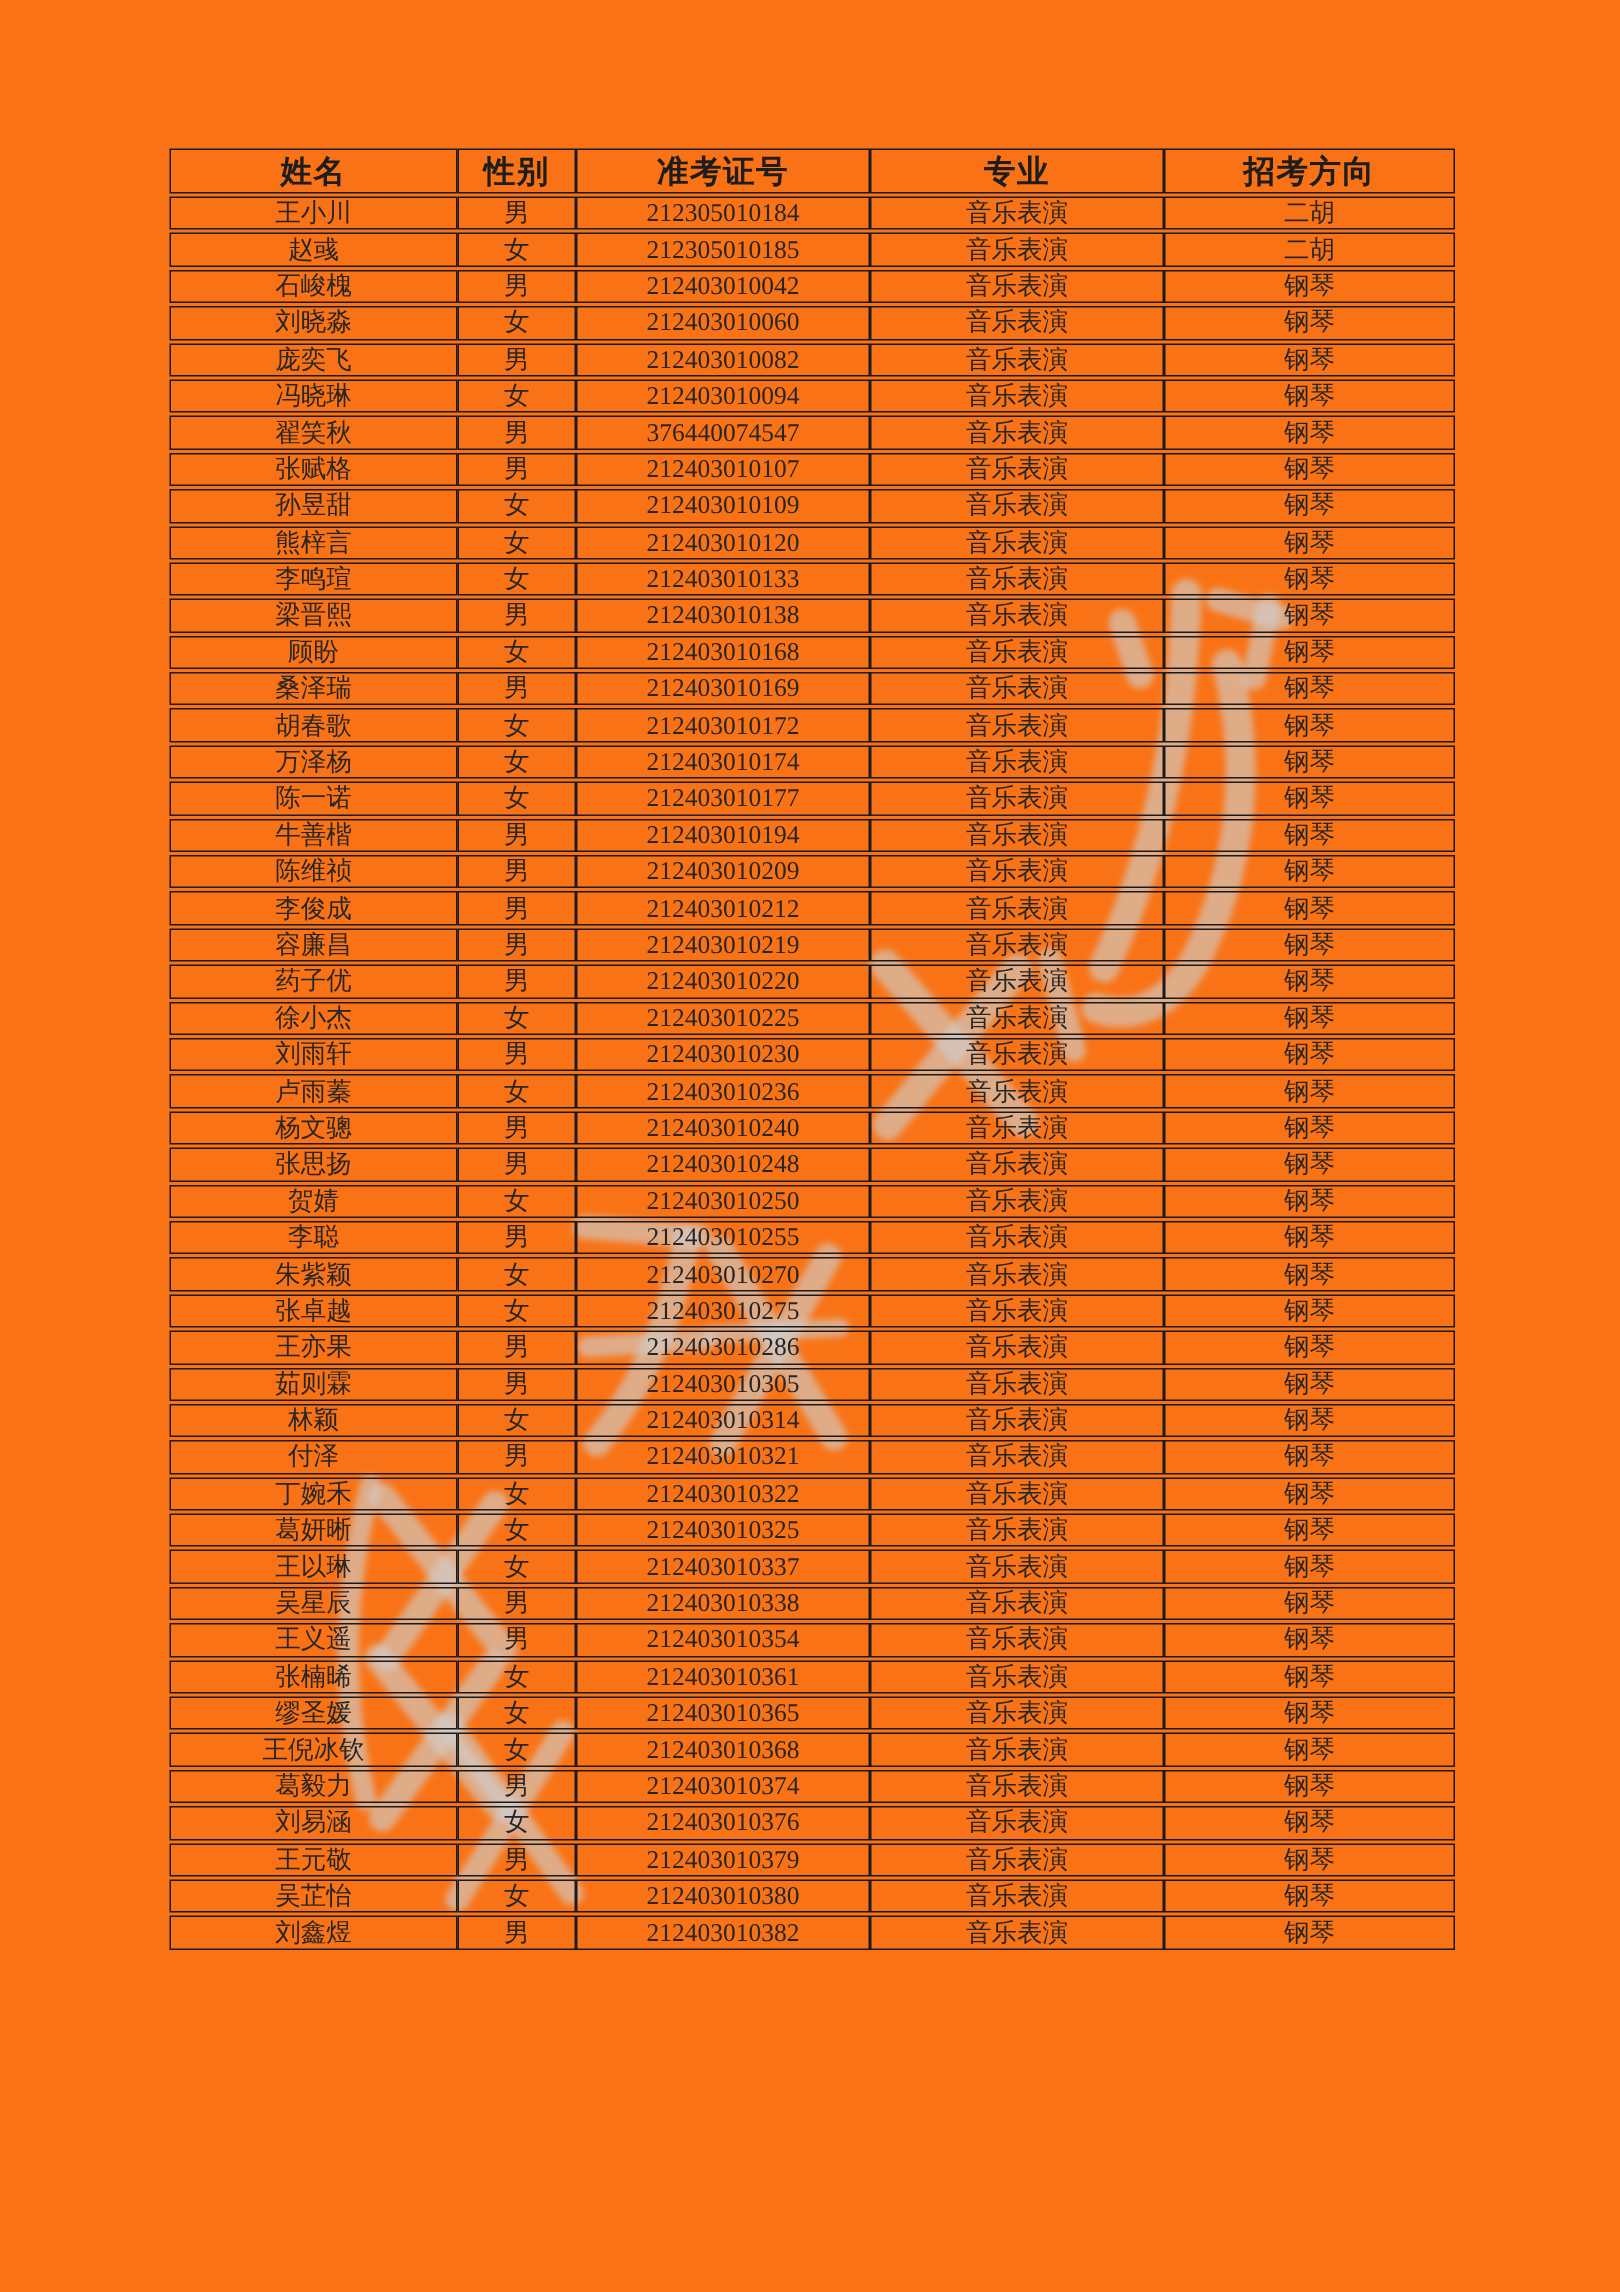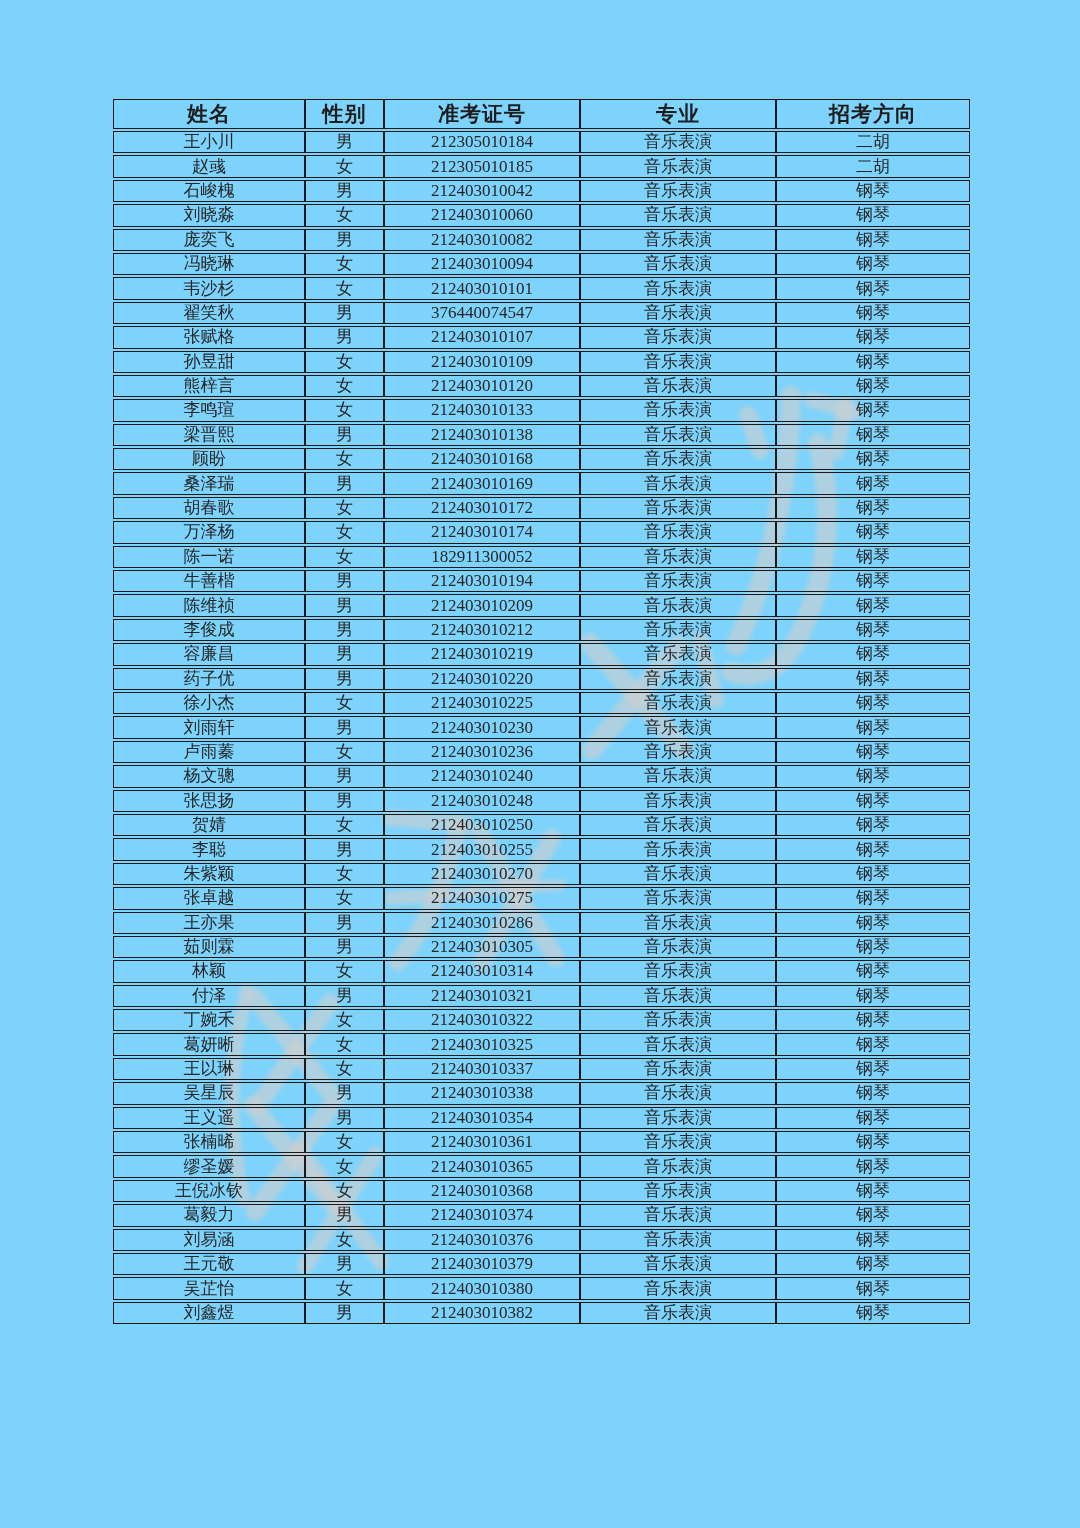--- a/index.html
+++ b/index.html
@@ -2,21 +2,21 @@
 <html><head>
 <meta charset="utf-8">
 <style>
   html,body{margin:0;padding:0;}
   body{
     width:1080px;height:1528px;
     background:#fcfcfc;
     position:relative;
     font-family:"Liberation Serif","DejaVu Serif",serif;
   }
-  .page{position:absolute;inset:0;overflow:hidden;background:#7dd3fc;}
+  .page{position:absolute;inset:0;overflow:hidden;background:#f97316;}
   .watermark{position:absolute;left:0;top:0;z-index:0;}
   table.roster{
     position:absolute;left:113px;top:97px;width:857px;z-index:1;
     border-collapse:separate;border-spacing:0 2px;table-layout:fixed;
     color:#262626;
   }
   col.c-name{width:192px;}
   col.c-gender{width:79px;}
   col.c-ticket{width:196px;}
   col.c-major{width:196px;}
@@ -131,27 +131,20 @@
           <td>钢琴</td>
         </tr>
         <tr>
           <td>冯晓琳</td>
           <td>女</td>
           <td>212403010094</td>
           <td>音乐表演</td>
           <td>钢琴</td>
         </tr>
         <tr>
-          <td>韦沙杉</td>
-          <td>女</td>
-          <td>212403010101</td>
-          <td>音乐表演</td>
-          <td>钢琴</td>
-        </tr>
-        <tr>
           <td>翟笑秋</td>
           <td>男</td>
           <td>376440074547</td>
           <td>音乐表演</td>
           <td>钢琴</td>
         </tr>
         <tr>
           <td>张赋格</td>
           <td>男</td>
           <td>212403010107</td>
@@ -210,21 +203,21 @@
         <tr>
           <td>万泽杨</td>
           <td>女</td>
           <td>212403010174</td>
           <td>音乐表演</td>
           <td>钢琴</td>
         </tr>
         <tr>
           <td>陈一诺</td>
           <td>女</td>
-          <td>182911300052</td>
+          <td>212403010177</td>
           <td>音乐表演</td>
           <td>钢琴</td>
         </tr>
         <tr>
           <td>牛善楷</td>
           <td>男</td>
           <td>212403010194</td>
           <td>音乐表演</td>
           <td>钢琴</td>
         </tr>

